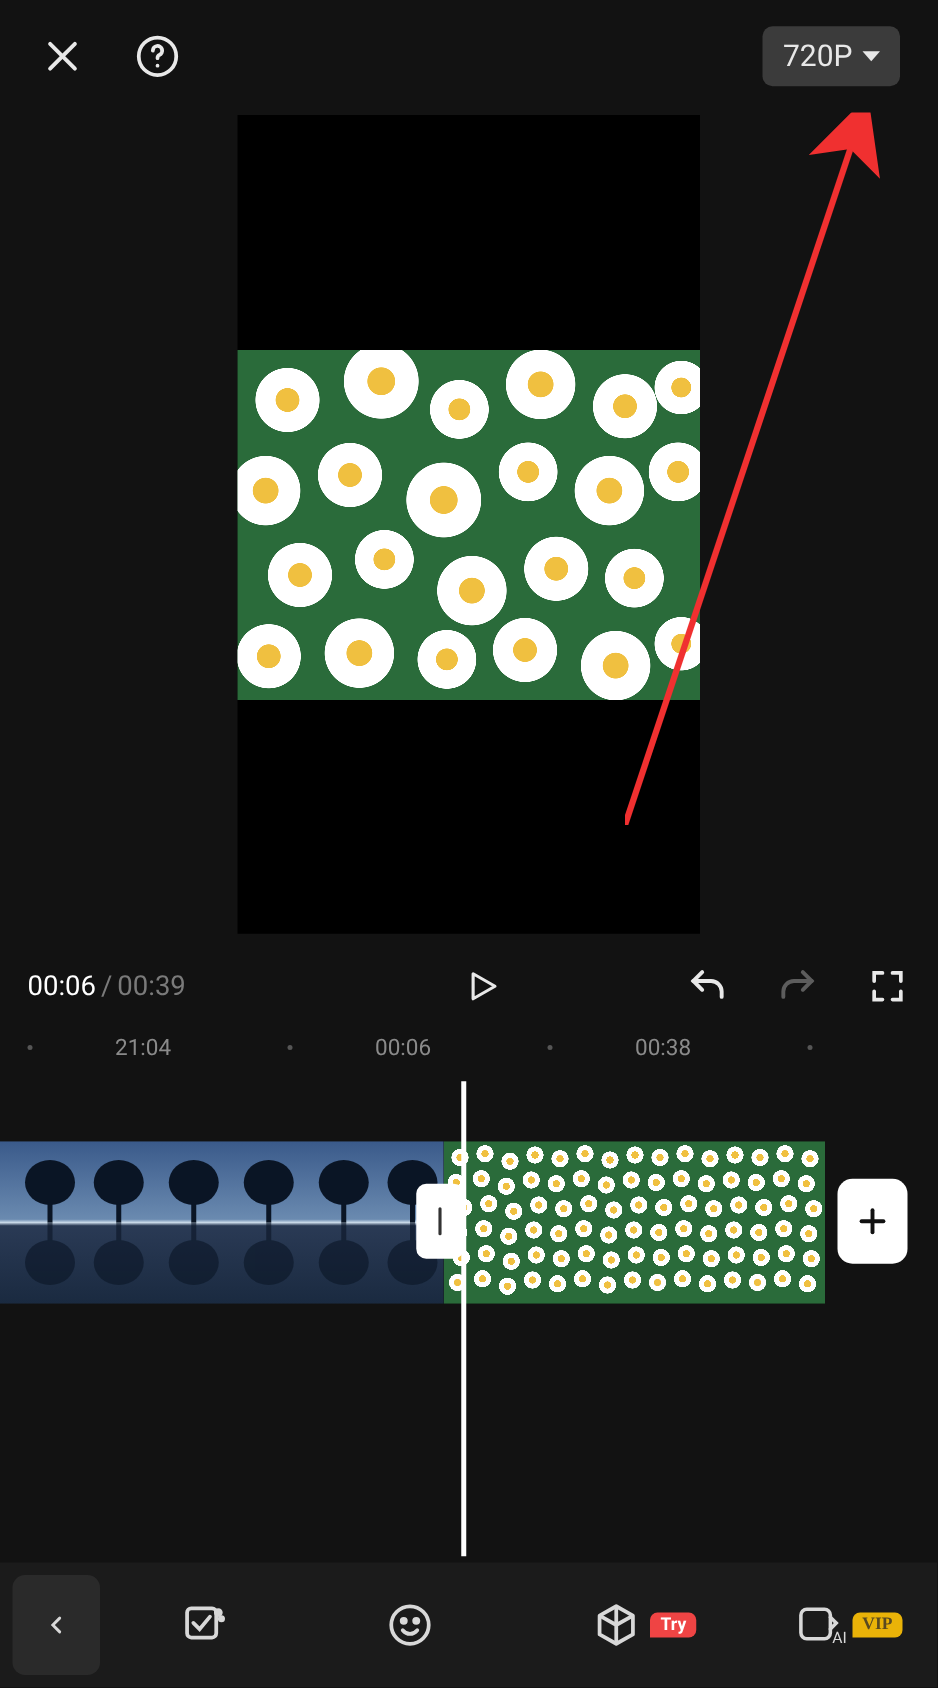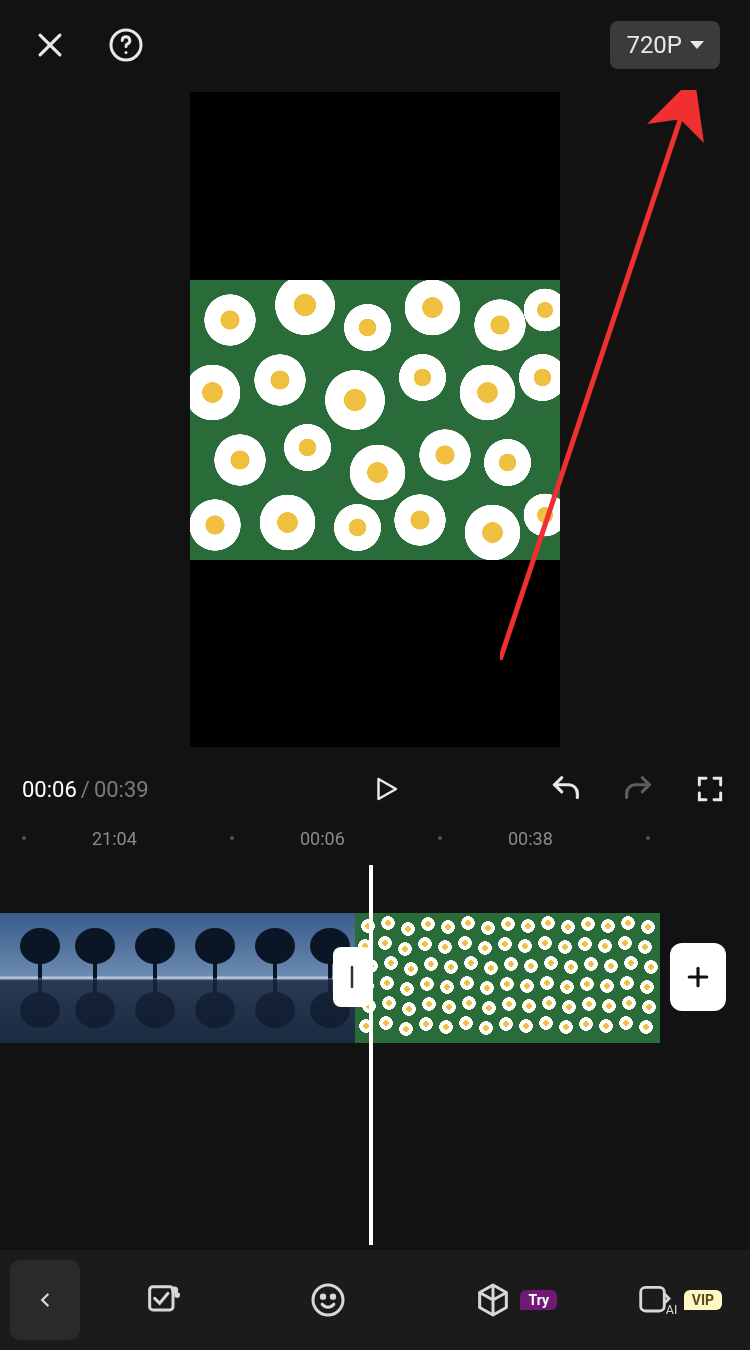--- a/index.html
+++ b/index.html
@@ -215,22 +215,22 @@
   }
   .badge {
     position: absolute;
     top: 10px;
     right: 18px;
     font-size: 14px;
     padding: 2px 8px;
     border-radius: 6px 6px 6px 0;
     font-weight: bold;
   }
-  .badge.try { background: #701a75; color: #fff; }
-  .badge.vip { background: #fef9c3; color: #5a4a20; }
+  .badge.try { background: #ef4444; color: #fff; }
+  .badge.vip { background: #eab308; color: #5a4a20; font-family: Liberation Serif, serif; }
 
   .arrow-annotation {
     position: absolute;
     left: 500px;
     top: 90px;
     width: 220px;
     height: 570px;
     pointer-events: none;
     z-index: 20;
   }

